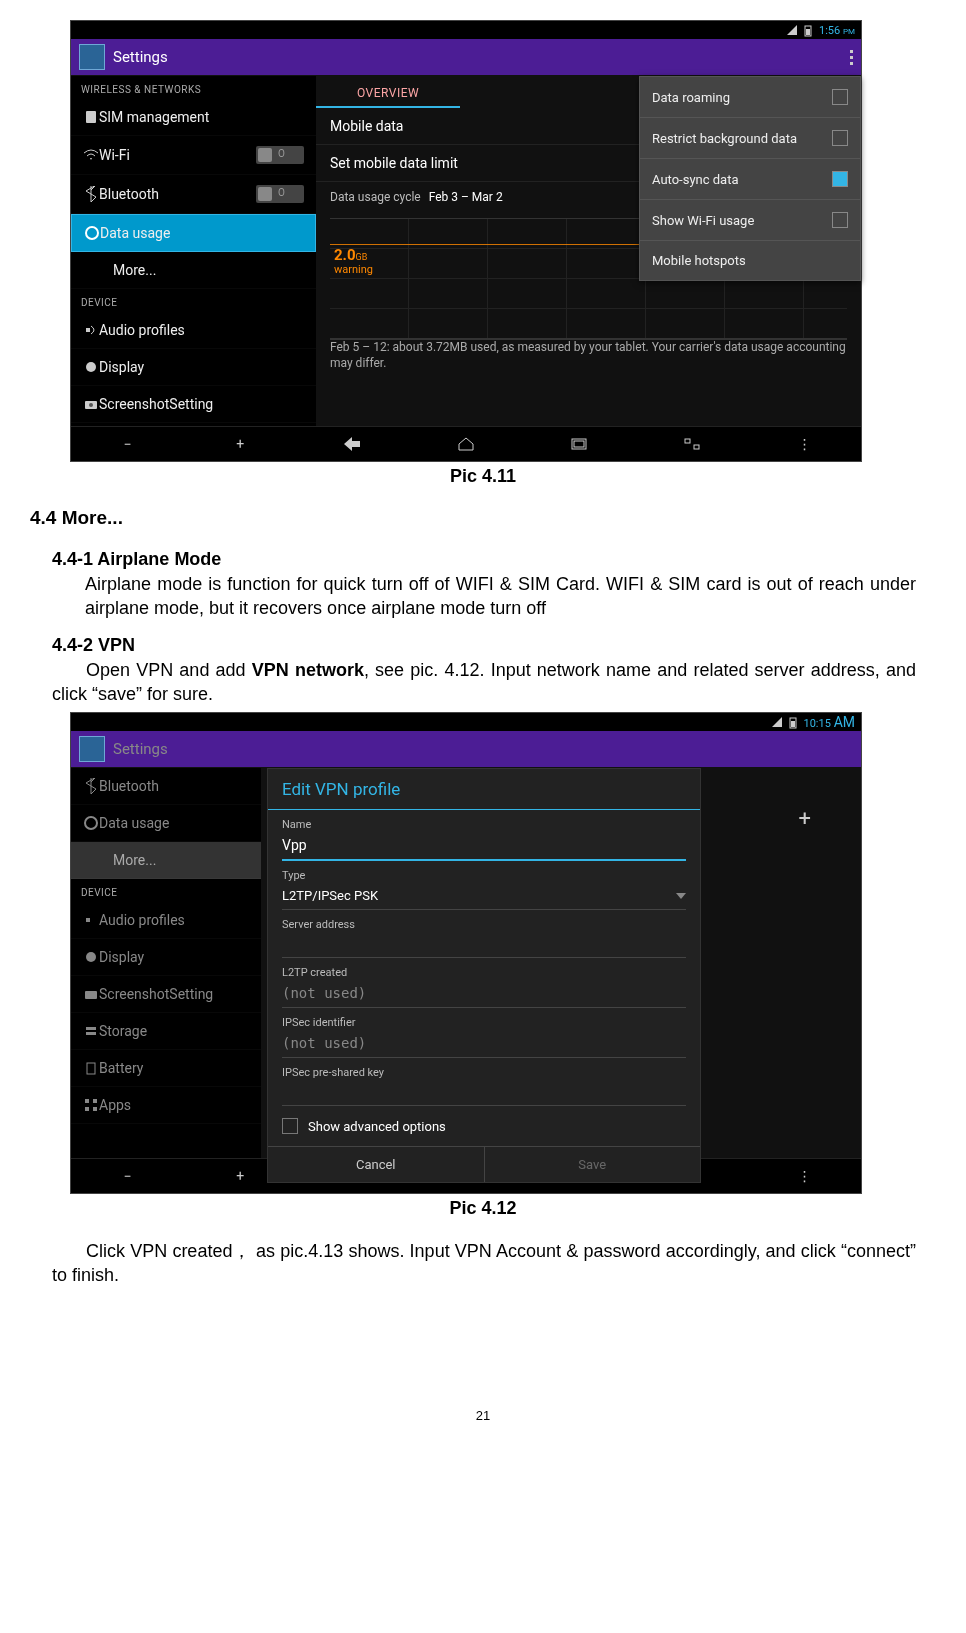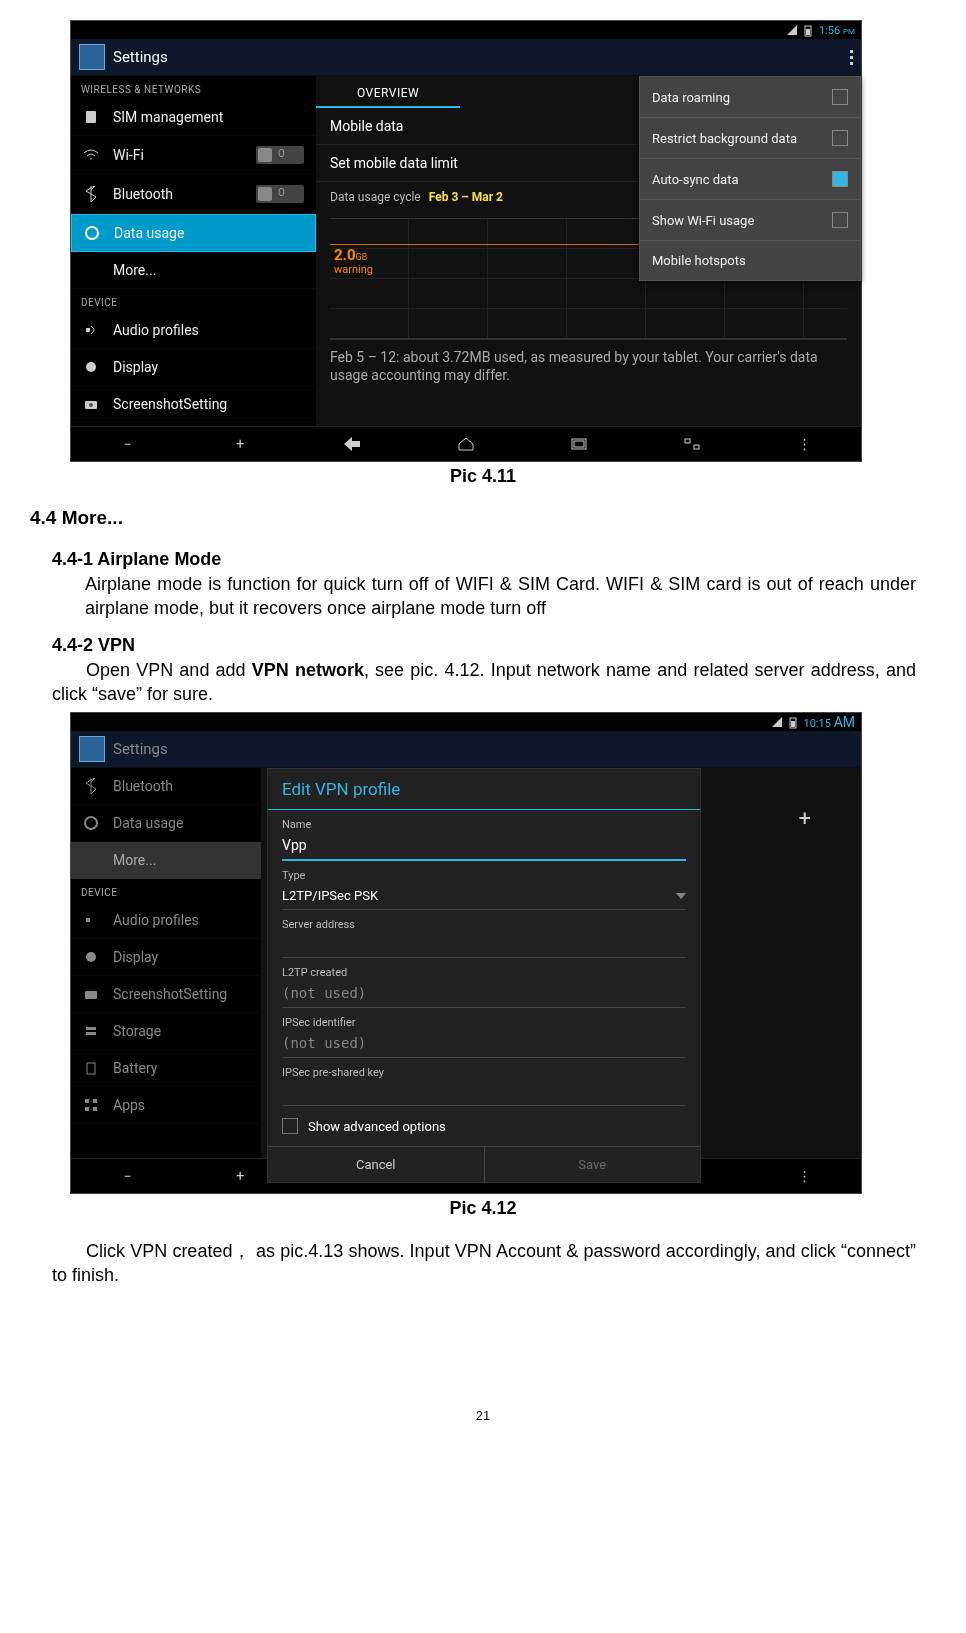--- a/index.html
+++ b/index.html
@@ -39,21 +39,21 @@
     height: 10px;
     display: inline-block;
   }
   .statusbar .signal svg,
   .statusbar .battery svg { display:block; }
   .clock { color: #33b5e5; font-size: 11px; }
   .appbar {
     display: flex;
     align-items: center;
     height: 36px;
-    background: #0f172a;
+    background: #4c1d95;
     border-bottom: 1px solid #111;
     padding: 0 8px;
     justify-content: space-between;
   }
   .appbar .left { display:flex; align-items:center; gap:8px; }
   .appbar .icon-settings {
     width: 26px; height: 26px;
     background: #2a6496;
     border: 1px solid #6fa8d6;
     box-sizing: border-box;
@@ -73,21 +73,20 @@
   .section-label {
     font-size: 10px;
     color: #aaa;
     padding: 8px 10px 4px;
     letter-spacing: .5px;
   }
   .side-item {
     display:flex;
     align-items:center;
     padding: 10px 12px;
-    gap: 14px;
     color: #eee;
     border-bottom: 1px solid rgba(255,255,255,0.03);
     font-size: 14px;
   }
   .side-item.selected {
     background: #0099cc;
     border: 1px solid #33b5e5;
   }
   .side-item .ic { width:16px; height:16px; display:flex; align-items:center; justify-content:center; }
   .side-item .toggle {
@@ -114,42 +113,42 @@
   }
   .content {
     flex:1;
     background:#111;
     position:relative;
     padding-bottom:10px;
     min-height: 340px;
   }
   .content .tab-header{
     padding: 10px 12px 6px;
-    color:#ffffff;
+    color:#fca5a5;
     font-size:12px;
     letter-spacing:.5px;
     border-bottom:2px solid #33b5e5;
     width: 120px;
     text-align:center;
   }
   .content .data-row{
     padding: 10px 14px;
     color:#fff;
     font-size:14px;
     border-bottom:1px solid #222;
   }
   .content .cycle-row{
     display:flex;
     align-items:center;
     gap:8px;
     padding: 8px 14px;
     font-size:12px;
     color:#bbb;
   }
-  .content .cycle-row .date{ color:#fde047;font-weight:bold; }
+  .content .cycle-row .date{ color:#ffffff; }
   .chart-area{
     height:120px;
     border-top:1px solid #333;
     border-bottom:1px solid #333;
     margin:6px 14px 0;
     position:relative;
     background:
       linear-gradient(to bottom, transparent calc(100% - 1px), #333 0),
       repeating-linear-gradient(to bottom, transparent 0 29px, #222 29px 30px),
       repeating-linear-gradient(to right, transparent 0 78px, #222 78px 79px);
@@ -166,22 +165,22 @@
   .chart-area .warning .big{ font-size:15px; font-weight:bold; }
   .chart-area .orange-line{
     position:absolute;
     left:0; right:0;
     top:25px;
     height:1px;
     background:#ff8800;
     opacity:.8;
   }
   .usage-note{
-    padding:8px 14px;
-    font-size:14px;
+    padding:0 14px;
+    font-size:12px;
     color:#aaa;
     line-height:1.3;
   }
   
   .overflow-menu{
     position:absolute;
     right:0; top:0;
     width:220px;
     background:#444;
     border:1px solid #555;

